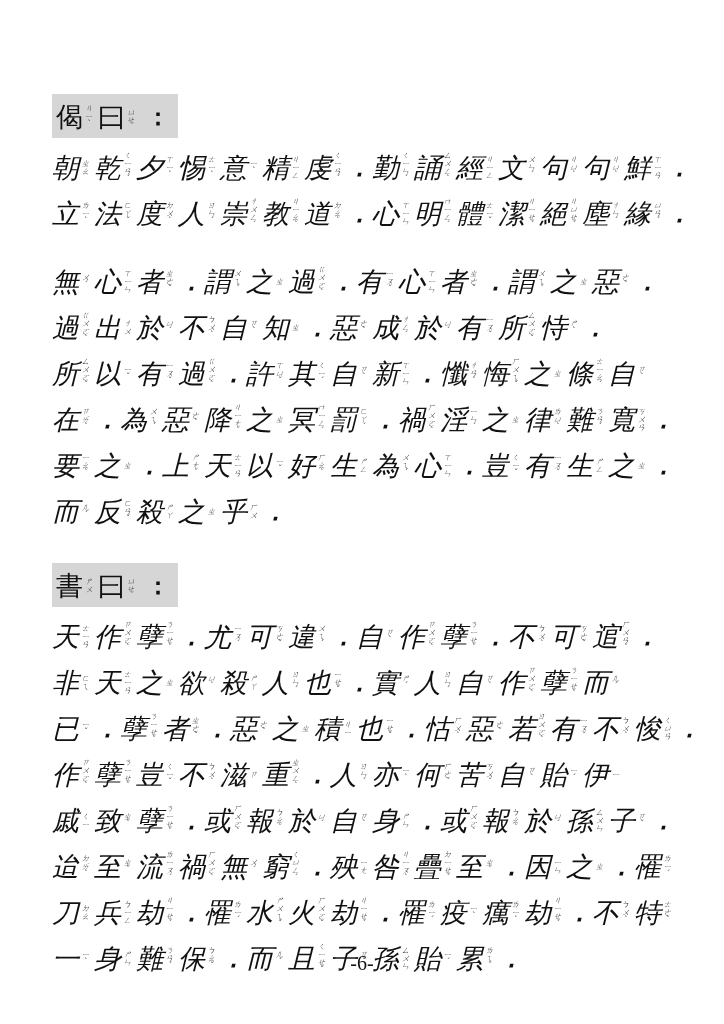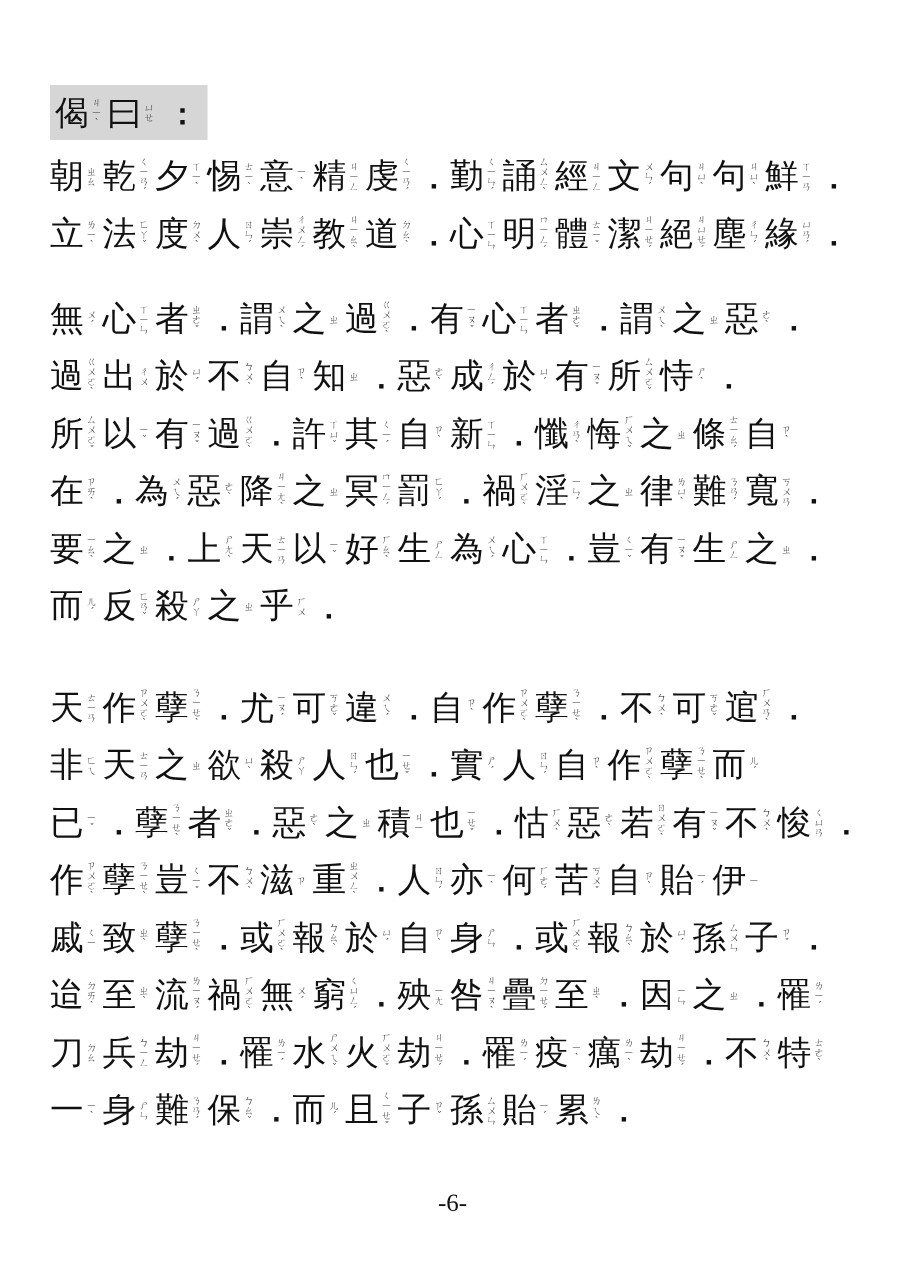--- a/index.html
+++ b/index.html
@@ -1,21 +1,21 @@
 <!DOCTYPE html>
 <html><head>
 <meta charset="utf-8">
 <style>
   html, body { margin: 0; padding: 0; background: #ffffff; }
   body { width: 724px; height: 1024px; position: relative; overflow: hidden;
          font-family: "DejaVu Serif", "Liberation Serif", serif; color: #111; }
-  .section { position: absolute; left: 40px; width: 620px; }
+  .section { position: absolute; left: 52px; width: 620px; margin-top: 26px; }
   .heading { display: inline-block; background: #d6d6d6; height: 44px; padding: 0 8px 0 4px;
              box-sizing: border-box; line-height: 44px; white-space: nowrap; }
-  .line { height: 46px; line-height: 46px; white-space: nowrap; }
+  .line { height: 46px; line-height: 46px; white-space: nowrap; font-style: italic; }
   .g { display: inline-block; position: relative; margin-right: 0px; }
   .h { font-size: 27px; font-weight: 500; vertical-align: middle; }
   .zy { display: inline-block; font-size: 8px; line-height: 8px; width: 11px; vertical-align: middle;
         text-align: center; word-break: break-all; white-space: normal; color: #333;
         font-family: "DejaVu Sans", sans-serif; margin-left: 1px; margin-right: 3px; }
   .p { font-size: 24px; font-weight: bold; vertical-align: middle; margin: 0 1px; }
   .colon { font-size: 24px; font-weight: bold; margin-left: 6px; vertical-align: middle; }
   #page-number { position: absolute; top: 952px; left: 0; width: 724px; text-align: center;
                  font-family: "Liberation Serif", serif; font-size: 20px; }
 </style>
@@ -27,21 +27,21 @@
       <div class="line"><span class="g"><span class="h">立</span><span class="zy">ㄌㄧˋ</span></span><span class="g"><span class="h">法</span><span class="zy">ㄈㄚˇ</span></span><span class="g"><span class="h">度</span><span class="zy">ㄉㄨˋ</span></span><span class="g"><span class="h">人</span><span class="zy">ㄖㄣˊ</span></span><span class="g"><span class="h">崇</span><span class="zy">ㄔㄨㄥˊ</span></span><span class="g"><span class="h">教</span><span class="zy">ㄐㄧㄠˋ</span></span><span class="g"><span class="h">道</span><span class="zy">ㄉㄠˋ</span></span><span class="p">．</span><span class="g"><span class="h">心</span><span class="zy">ㄒㄧㄣ</span></span><span class="g"><span class="h">明</span><span class="zy">ㄇㄧㄥˊ</span></span><span class="g"><span class="h">體</span><span class="zy">ㄊㄧˇ</span></span><span class="g"><span class="h">潔</span><span class="zy">ㄐㄧㄝˊ</span></span><span class="g"><span class="h">絕</span><span class="zy">ㄐㄩㄝˊ</span></span><span class="g"><span class="h">塵</span><span class="zy">ㄔㄣˊ</span></span><span class="g"><span class="h">緣</span><span class="zy">ㄩㄢˊ</span></span><span class="p">．</span></div>
     </div></div>
 <div id="section-1" class="section" style="top:226px;"><div style="margin-top: 6px;">
       <div class="line"><span class="g"><span class="h">無</span><span class="zy">ㄨˊ</span></span><span class="g"><span class="h">心</span><span class="zy">ㄒㄧㄣ</span></span><span class="g"><span class="h">者</span><span class="zy">ㄓㄜˇ</span></span><span class="p">．</span><span class="g"><span class="h">謂</span><span class="zy">ㄨㄟˋ</span></span><span class="g"><span class="h">之</span><span class="zy">ㄓ</span></span><span class="g"><span class="h">過</span><span class="zy">ㄍㄨㄛˋ</span></span><span class="p">．</span><span class="g"><span class="h">有</span><span class="zy">ㄧㄡˇ</span></span><span class="g"><span class="h">心</span><span class="zy">ㄒㄧㄣ</span></span><span class="g"><span class="h">者</span><span class="zy">ㄓㄜˇ</span></span><span class="p">．</span><span class="g"><span class="h">謂</span><span class="zy">ㄨㄟˋ</span></span><span class="g"><span class="h">之</span><span class="zy">ㄓ</span></span><span class="g"><span class="h">惡</span><span class="zy">ㄜˋ</span></span><span class="p">．</span></div>
       <div class="line"><span class="g"><span class="h">過</span><span class="zy">ㄍㄨㄛˋ</span></span><span class="g"><span class="h">出</span><span class="zy">ㄔㄨ</span></span><span class="g"><span class="h">於</span><span class="zy">ㄩˊ</span></span><span class="g"><span class="h">不</span><span class="zy">ㄅㄨˋ</span></span><span class="g"><span class="h">自</span><span class="zy">ㄗˋ</span></span><span class="g"><span class="h">知</span><span class="zy">ㄓ</span></span><span class="p">．</span><span class="g"><span class="h">惡</span><span class="zy">ㄜˋ</span></span><span class="g"><span class="h">成</span><span class="zy">ㄔㄥˊ</span></span><span class="g"><span class="h">於</span><span class="zy">ㄩˊ</span></span><span class="g"><span class="h">有</span><span class="zy">ㄧㄡˇ</span></span><span class="g"><span class="h">所</span><span class="zy">ㄙㄨㄛˇ</span></span><span class="g"><span class="h">恃</span><span class="zy">ㄕˋ</span></span><span class="p">．</span></div>
       <div class="line"><span class="g"><span class="h">所</span><span class="zy">ㄙㄨㄛˇ</span></span><span class="g"><span class="h">以</span><span class="zy">ㄧˇ</span></span><span class="g"><span class="h">有</span><span class="zy">ㄧㄡˇ</span></span><span class="g"><span class="h">過</span><span class="zy">ㄍㄨㄛˋ</span></span><span class="p">．</span><span class="g"><span class="h">許</span><span class="zy">ㄒㄩˇ</span></span><span class="g"><span class="h">其</span><span class="zy">ㄑㄧˊ</span></span><span class="g"><span class="h">自</span><span class="zy">ㄗˋ</span></span><span class="g"><span class="h">新</span><span class="zy">ㄒㄧㄣ</span></span><span class="p">．</span><span class="g"><span class="h">懺</span><span class="zy">ㄔㄢˋ</span></span><span class="g"><span class="h">悔</span><span class="zy">ㄏㄨㄟˇ</span></span><span class="g"><span class="h">之</span><span class="zy">ㄓ</span></span><span class="g"><span class="h">條</span><span class="zy">ㄊㄧㄠˊ</span></span><span class="g"><span class="h">自</span><span class="zy">ㄗˋ</span></span></div>
       <div class="line"><span class="g"><span class="h">在</span><span class="zy">ㄗㄞˋ</span></span><span class="p">．</span><span class="g"><span class="h">為</span><span class="zy">ㄨㄟˊ</span></span><span class="g"><span class="h">惡</span><span class="zy">ㄜˋ</span></span><span class="g"><span class="h">降</span><span class="zy">ㄐㄧㄤˋ</span></span><span class="g"><span class="h">之</span><span class="zy">ㄓ</span></span><span class="g"><span class="h">冥</span><span class="zy">ㄇㄧㄥˊ</span></span><span class="g"><span class="h">罰</span><span class="zy">ㄈㄚˊ</span></span><span class="p">．</span><span class="g"><span class="h">禍</span><span class="zy">ㄏㄨㄛˋ</span></span><span class="g"><span class="h">淫</span><span class="zy">ㄧㄣˊ</span></span><span class="g"><span class="h">之</span><span class="zy">ㄓ</span></span><span class="g"><span class="h">律</span><span class="zy">ㄌㄩˋ</span></span><span class="g"><span class="h">難</span><span class="zy">ㄋㄢˊ</span></span><span class="g"><span class="h">寬</span><span class="zy">ㄎㄨㄢ</span></span><span class="p">．</span></div>
       <div class="line"><span class="g"><span class="h">要</span><span class="zy">ㄧㄠˋ</span></span><span class="g"><span class="h">之</span><span class="zy">ㄓ</span></span><span class="p">．</span><span class="g"><span class="h">上</span><span class="zy">ㄕㄤˋ</span></span><span class="g"><span class="h">天</span><span class="zy">ㄊㄧㄢ</span></span><span class="g"><span class="h">以</span><span class="zy">ㄧˇ</span></span><span class="g"><span class="h">好</span><span class="zy">ㄏㄠˋ</span></span><span class="g"><span class="h">生</span><span class="zy">ㄕㄥ</span></span><span class="g"><span class="h">為</span><span class="zy">ㄨㄟˊ</span></span><span class="g"><span class="h">心</span><span class="zy">ㄒㄧㄣ</span></span><span class="p">．</span><span class="g"><span class="h">豈</span><span class="zy">ㄑㄧˇ</span></span><span class="g"><span class="h">有</span><span class="zy">ㄧㄡˇ</span></span><span class="g"><span class="h">生</span><span class="zy">ㄕㄥ</span></span><span class="g"><span class="h">之</span><span class="zy">ㄓ</span></span><span class="p">．</span></div>
       <div class="line"><span class="g"><span class="h">而</span><span class="zy">ㄦˊ</span></span><span class="g"><span class="h">反</span><span class="zy">ㄈㄢˇ</span></span><span class="g"><span class="h">殺</span><span class="zy">ㄕㄚ</span></span><span class="g"><span class="h">之</span><span class="zy">ㄓ</span></span><span class="g"><span class="h">乎</span><span class="zy">ㄏㄨ</span></span><span class="p">．</span></div>
     </div></div>
-<div id="section-2" class="section" style="top:537px;"><div style="margin-top: 6px;">
+<div id="section-2" class="section" style="top:537px;"><div class="heading"><span class="g"><span class="h">書</span><span class="zy">ㄕㄨ</span></span><span class="g"><span class="h">曰</span><span class="zy">ㄩㄝ</span></span><span class="colon">：</span></div><div style="margin-top: 6px;">
       <div class="line"><span class="g"><span class="h">天</span><span class="zy">ㄊㄧㄢ</span></span><span class="g"><span class="h">作</span><span class="zy">ㄗㄨㄛˋ</span></span><span class="g"><span class="h">孽</span><span class="zy">ㄋㄧㄝˋ</span></span><span class="p">．</span><span class="g"><span class="h">尤</span><span class="zy">ㄧㄡˊ</span></span><span class="g"><span class="h">可</span><span class="zy">ㄎㄜˇ</span></span><span class="g"><span class="h">違</span><span class="zy">ㄨㄟˊ</span></span><span class="p">．</span><span class="g"><span class="h">自</span><span class="zy">ㄗˋ</span></span><span class="g"><span class="h">作</span><span class="zy">ㄗㄨㄛˋ</span></span><span class="g"><span class="h">孽</span><span class="zy">ㄋㄧㄝˋ</span></span><span class="p">．</span><span class="g"><span class="h">不</span><span class="zy">ㄅㄨˋ</span></span><span class="g"><span class="h">可</span><span class="zy">ㄎㄜˇ</span></span><span class="g"><span class="h">逭</span><span class="zy">ㄏㄨㄢˋ</span></span><span class="p">．</span></div>
       <div class="line"><span class="g"><span class="h">非</span><span class="zy">ㄈㄟ</span></span><span class="g"><span class="h">天</span><span class="zy">ㄊㄧㄢ</span></span><span class="g"><span class="h">之</span><span class="zy">ㄓ</span></span><span class="g"><span class="h">欲</span><span class="zy">ㄩˋ</span></span><span class="g"><span class="h">殺</span><span class="zy">ㄕㄚ</span></span><span class="g"><span class="h">人</span><span class="zy">ㄖㄣˊ</span></span><span class="g"><span class="h">也</span><span class="zy">ㄧㄝˇ</span></span><span class="p">．</span><span class="g"><span class="h">實</span><span class="zy">ㄕˊ</span></span><span class="g"><span class="h">人</span><span class="zy">ㄖㄣˊ</span></span><span class="g"><span class="h">自</span><span class="zy">ㄗˋ</span></span><span class="g"><span class="h">作</span><span class="zy">ㄗㄨㄛˋ</span></span><span class="g"><span class="h">孽</span><span class="zy">ㄋㄧㄝˋ</span></span><span class="g"><span class="h">而</span><span class="zy">ㄦˊ</span></span></div>
       <div class="line"><span class="g"><span class="h">已</span><span class="zy">ㄧˇ</span></span><span class="p">．</span><span class="g"><span class="h">孽</span><span class="zy">ㄋㄧㄝˋ</span></span><span class="g"><span class="h">者</span><span class="zy">ㄓㄜˇ</span></span><span class="p">．</span><span class="g"><span class="h">惡</span><span class="zy">ㄜˋ</span></span><span class="g"><span class="h">之</span><span class="zy">ㄓ</span></span><span class="g"><span class="h">積</span><span class="zy">ㄐㄧ</span></span><span class="g"><span class="h">也</span><span class="zy">ㄧㄝˇ</span></span><span class="p">．</span><span class="g"><span class="h">怙</span><span class="zy">ㄏㄨˋ</span></span><span class="g"><span class="h">惡</span><span class="zy">ㄜˋ</span></span><span class="g"><span class="h">若</span><span class="zy">ㄖㄨㄛˋ</span></span><span class="g"><span class="h">有</span><span class="zy">ㄧㄡˇ</span></span><span class="g"><span class="h">不</span><span class="zy">ㄅㄨˋ</span></span><span class="g"><span class="h">悛</span><span class="zy">ㄑㄩㄢ</span></span><span class="p">．</span></div>
       <div class="line"><span class="g"><span class="h">作</span><span class="zy">ㄗㄨㄛˋ</span></span><span class="g"><span class="h">孽</span><span class="zy">ㄋㄧㄝˋ</span></span><span class="g"><span class="h">豈</span><span class="zy">ㄑㄧˇ</span></span><span class="g"><span class="h">不</span><span class="zy">ㄅㄨˋ</span></span><span class="g"><span class="h">滋</span><span class="zy">ㄗ</span></span><span class="g"><span class="h">重</span><span class="zy">ㄓㄨㄥˋ</span></span><span class="p">．</span><span class="g"><span class="h">人</span><span class="zy">ㄖㄣˊ</span></span><span class="g"><span class="h">亦</span><span class="zy">ㄧˋ</span></span><span class="g"><span class="h">何</span><span class="zy">ㄏㄜˊ</span></span><span class="g"><span class="h">苦</span><span class="zy">ㄎㄨˇ</span></span><span class="g"><span class="h">自</span><span class="zy">ㄗˋ</span></span><span class="g"><span class="h">貽</span><span class="zy">ㄧˊ</span></span><span class="g"><span class="h">伊</span><span class="zy">ㄧ</span></span></div>
       <div class="line"><span class="g"><span class="h">戚</span><span class="zy">ㄑㄧ</span></span><span class="g"><span class="h">致</span><span class="zy">ㄓˋ</span></span><span class="g"><span class="h">孽</span><span class="zy">ㄋㄧㄝˋ</span></span><span class="p">．</span><span class="g"><span class="h">或</span><span class="zy">ㄏㄨㄛˋ</span></span><span class="g"><span class="h">報</span><span class="zy">ㄅㄠˋ</span></span><span class="g"><span class="h">於</span><span class="zy">ㄩˊ</span></span><span class="g"><span class="h">自</span><span class="zy">ㄗˋ</span></span><span class="g"><span class="h">身</span><span class="zy">ㄕㄣ</span></span><span class="p">．</span><span class="g"><span class="h">或</span><span class="zy">ㄏㄨㄛˋ</span></span><span class="g"><span class="h">報</span><span class="zy">ㄅㄠˋ</span></span><span class="g"><span class="h">於</span><span class="zy">ㄩˊ</span></span><span class="g"><span class="h">孫</span><span class="zy">ㄙㄨㄣ</span></span><span class="g"><span class="h">子</span><span class="zy">ㄗˇ</span></span><span class="p">．</span></div>
       <div class="line"><span class="g"><span class="h">迨</span><span class="zy">ㄉㄞˋ</span></span><span class="g"><span class="h">至</span><span class="zy">ㄓˋ</span></span><span class="g"><span class="h">流</span><span class="zy">ㄌㄧㄡˊ</span></span><span class="g"><span class="h">禍</span><span class="zy">ㄏㄨㄛˋ</span></span><span class="g"><span class="h">無</span><span class="zy">ㄨˊ</span></span><span class="g"><span class="h">窮</span><span class="zy">ㄑㄩㄥˊ</span></span><span class="p">．</span><span class="g"><span class="h">殃</span><span class="zy">ㄧㄤ</span></span><span class="g"><span class="h">咎</span><span class="zy">ㄐㄧㄡˋ</span></span><span class="g"><span class="h">疊</span><span class="zy">ㄉㄧㄝˊ</span></span><span class="g"><span class="h">至</span><span class="zy">ㄓˋ</span></span><span class="p">．</span><span class="g"><span class="h">因</span><span class="zy">ㄧㄣ</span></span><span class="g"><span class="h">之</span><span class="zy">ㄓ</span></span><span class="p">．</span><span class="g"><span class="h">罹</span><span class="zy">ㄌㄧˊ</span></span></div>
       <div class="line"><span class="g"><span class="h">刀</span><span class="zy">ㄉㄠ</span></span><span class="g"><span class="h">兵</span><span class="zy">ㄅㄧㄥ</span></span><span class="g"><span class="h">劫</span><span class="zy">ㄐㄧㄝˊ</span></span><span class="p">．</span><span class="g"><span class="h">罹</span><span class="zy">ㄌㄧˊ</span></span><span class="g"><span class="h">水</span><span class="zy">ㄕㄨㄟˇ</span></span><span class="g"><span class="h">火</span><span class="zy">ㄏㄨㄛˇ</span></span><span class="g"><span class="h">劫</span><span class="zy">ㄐㄧㄝˊ</span></span><span class="p">．</span><span class="g"><span class="h">罹</span><span class="zy">ㄌㄧˊ</span></span><span class="g"><span class="h">疫</span><span class="zy">ㄧˋ</span></span><span class="g"><span class="h">癘</span><span class="zy">ㄌㄧˋ</span></span><span class="g"><span class="h">劫</span><span class="zy">ㄐㄧㄝˊ</span></span><span class="p">．</span><span class="g"><span class="h">不</span><span class="zy">ㄅㄨˋ</span></span><span class="g"><span class="h">特</span><span class="zy">ㄊㄜˋ</span></span></div>
       <div class="line"><span class="g"><span class="h">一</span><span class="zy">ㄧˋ</span></span><span class="g"><span class="h">身</span><span class="zy">ㄕㄣ</span></span><span class="g"><span class="h">難</span><span class="zy">ㄋㄢˊ</span></span><span class="g"><span class="h">保</span><span class="zy">ㄅㄠˇ</span></span><span class="p">．</span><span class="g"><span class="h">而</span><span class="zy">ㄦˊ</span></span><span class="g"><span class="h">且</span><span class="zy">ㄑㄧㄝˇ</span></span><span class="g"><span class="h">子</span><span class="zy">ㄗˇ</span></span><span class="g"><span class="h">孫</span><span class="zy">ㄙㄨㄣ</span></span><span class="g"><span class="h">貽</span><span class="zy">ㄧˊ</span></span><span class="g"><span class="h">累</span><span class="zy">ㄌㄟˋ</span></span><span class="p">．</span></div>
     </div></div>
 

